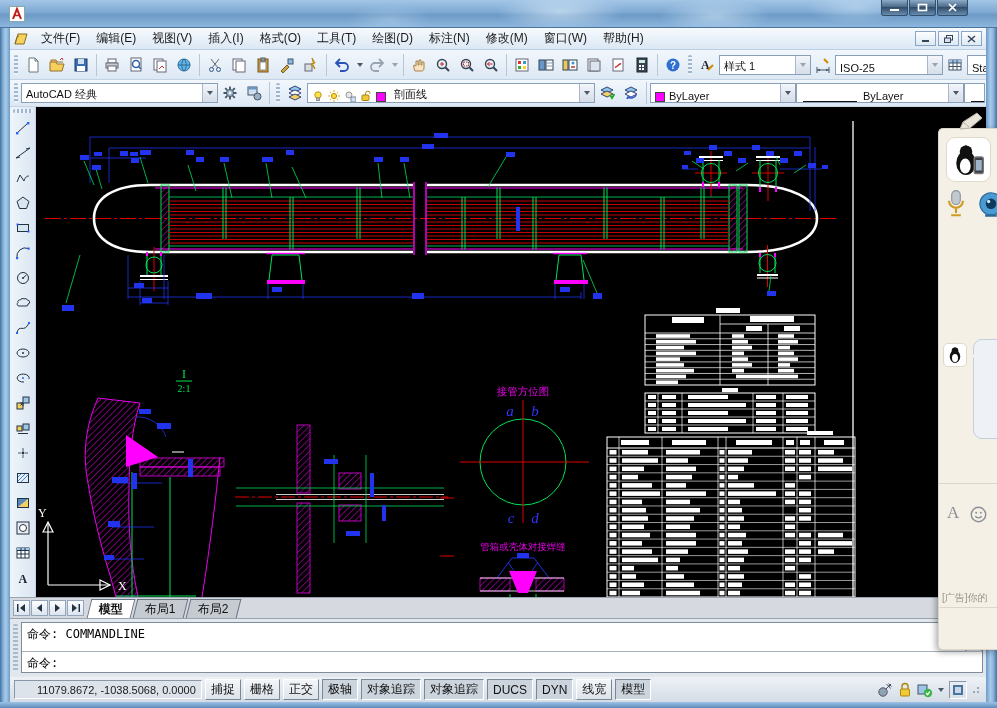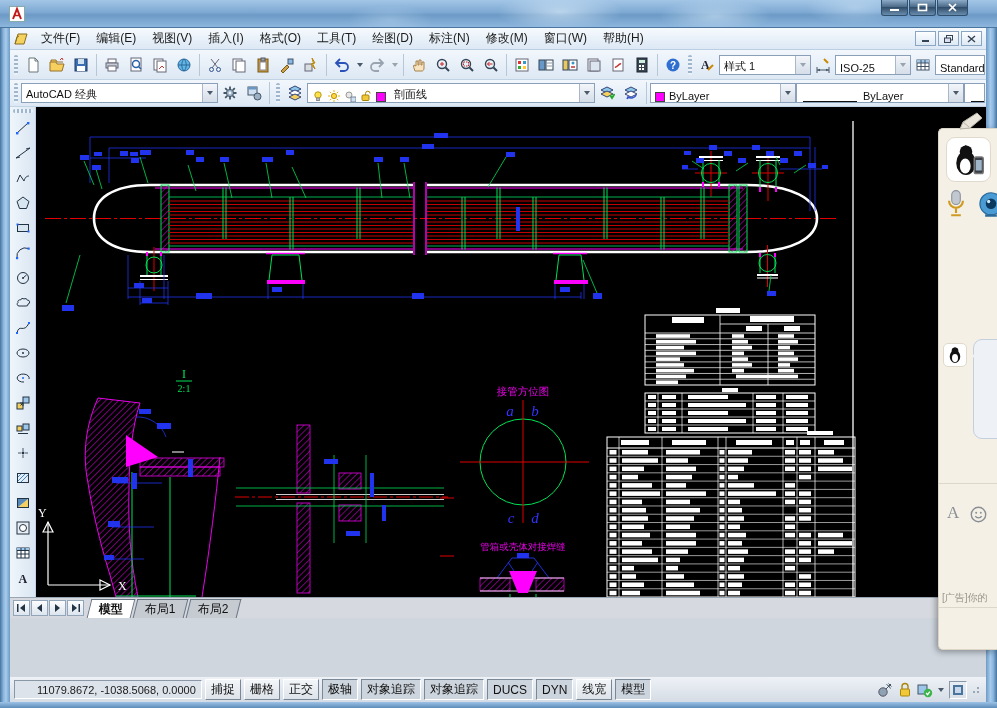--- a/index.html
+++ b/index.html
@@ -352,21 +352,21 @@
           <span class="tri" style="border-top-color:#98a4b2"></span>
         </span>
       </div>
     <div class="tb">
         <svg width="16" height="16">
           <path d="M2 13h12M2 10v6M14 10v6" stroke="#456"></path>
           <path d="M2 13l3-1.2v2.4zM14 13l-3-1.2v2.4z" fill="#456"></path>
           <path d="M9 2l4 4" stroke="#c80" stroke-width="2"></path>
         </svg>
       </div>
-    <div class="combo" style="width:76px">
+    <div class="combo" style="width:108px">
         <span>ISO-25</span>
         <span class="arr">
           <span class="tri" style="border-top-color:#98a4b2"></span>
         </span>
       </div>
     <div class="tb">
         <svg width="16" height="16">
           <rect x="2" y="3" width="12" height="10" fill="#fff" stroke="#456"></rect>
           <rect x="2" y="3" width="12" height="3" fill="#9ec6e8"></rect>
           <path d="M2 6h12M2 9.5h12M6 3v10M10 3v10" stroke="#456"></path>
@@ -1160,20 +1160,37 @@
         <span>模型</span>
       </div>
     <div class="tab">
         <span>布局1</span>
       </div>
     <div class="tab">
         <span>布局2</span>
       </div>
   </div>
 
+  <div class="cmdwin">
+    <div class="cmd-grip"></div>
+    <div class="cmd-body">
+      <div class="cmd-hist">
+        <div class="cmd-hist-text">命令: COMMANDLINE</div>
+        <div class="cmd-scroll">
+          <div class="sb-btn">
+              <span class="tri-up"></span>
+            </div>
+          <div class="sb-btn">
+              <span class="tri"></span>
+            </div>
+        </div>
+      </div>
+      <div class="cmd-prompt">命令:</div>
+    </div>
+  </div>
 
   <div class="statusbar">
     <div class="coords">11079.8672, -1038.5068, 0.0000</div>
     <div class="sbtn raised">捕捉</div>
     <div class="sbtn raised">栅格</div>
     <div class="sbtn raised">正交</div>
     <div class="sbtn pressed">极轴</div>
     <div class="sbtn pressed">对象追踪</div>
     <div class="sbtn pressed">对象追踪</div>
     <div class="sbtn pressed">DUCS</div>

